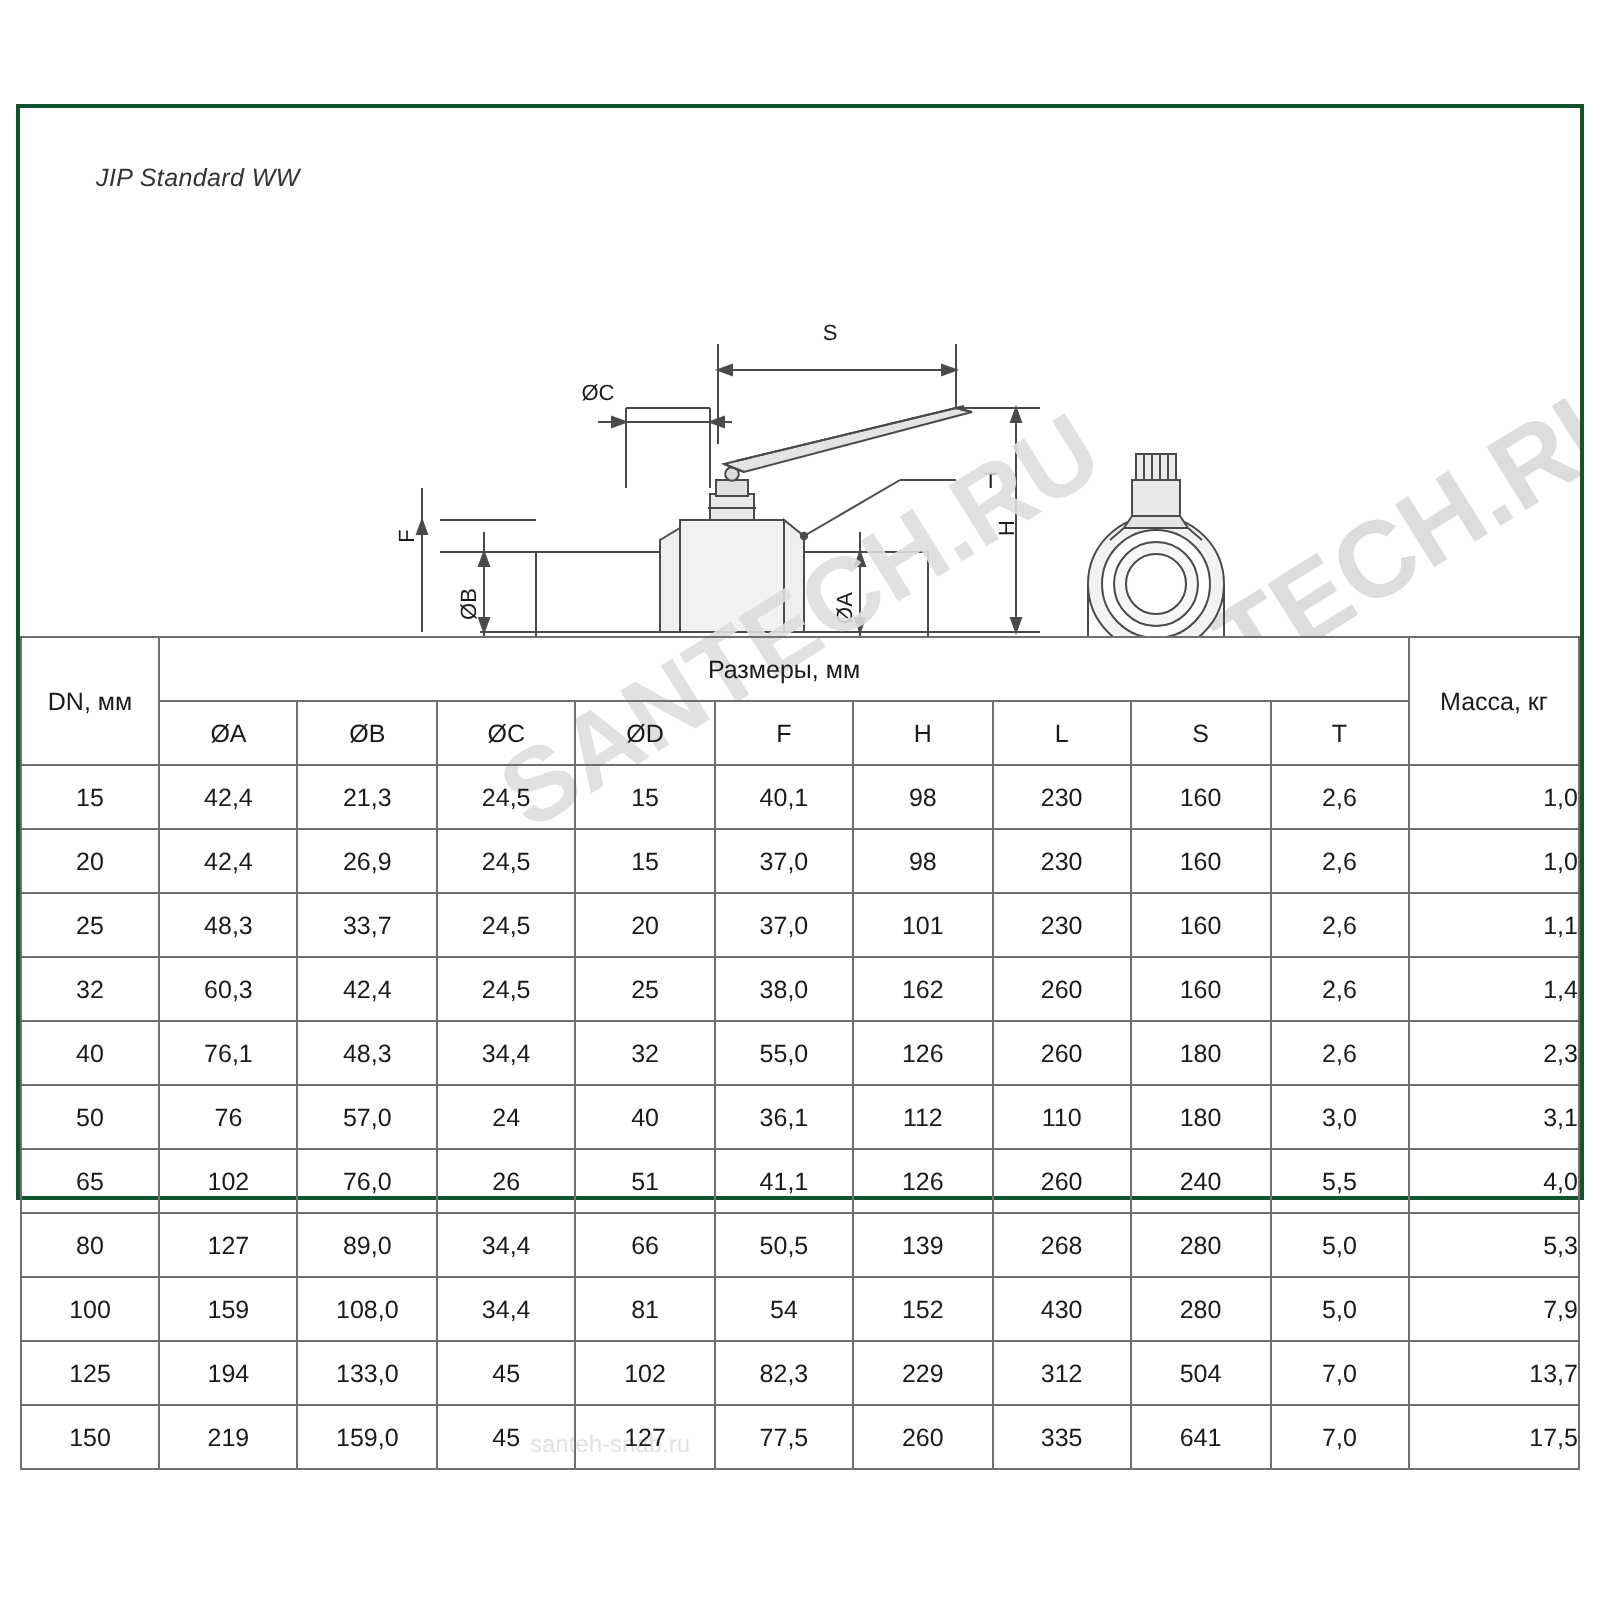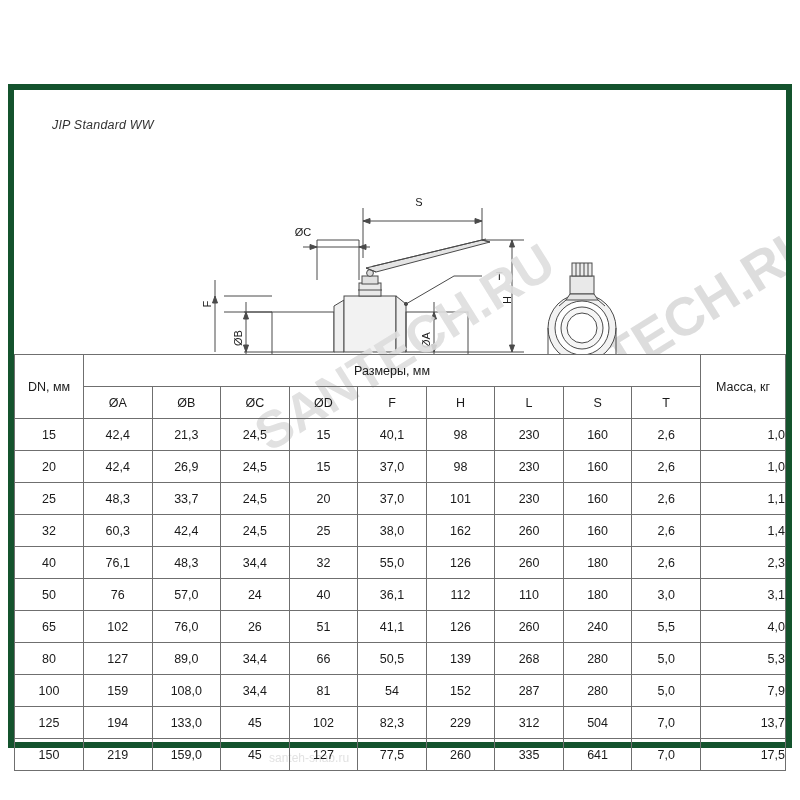--- a/index.html
+++ b/index.html
@@ -11,24 +11,24 @@
     width: 800px;
     height: 800px;
     font-family: "Liberation Sans", sans-serif;
     color: #1a1a1a;
     position: relative;
     overflow: hidden;
   }
   #sheet {
     position: absolute;
     left: 8px;
-    top: 84px;
+    top: 52px;
     width: 784px;
-    height: 664px;
-    border: 6px solid #14532d;
+    height: 548px;
+    border: 2px solid #14532d;
     box-sizing: border-box;
     background: #fff;
   }
 
   
   #drawing {
     position: relative;
     height: 264px;
     width: 100%;
     box-sizing: border-box;
@@ -346,21 +346,21 @@
           <td class="mass-cell">5,3</td>
         </tr>
         <tr>
           <td class="dn-cell">100</td>
           <td>159</td>
           <td>108,0</td>
           <td>34,4</td>
           <td>81</td>
           <td>54</td>
           <td>152</td>
-          <td>287</td>
+          <td>430</td>
           <td>280</td>
           <td>5,0</td>
           <td class="mass-cell">7,9</td>
         </tr>
         <tr>
           <td class="dn-cell">125</td>
           <td>194</td>
           <td>133,0</td>
           <td>45</td>
           <td>102</td>

